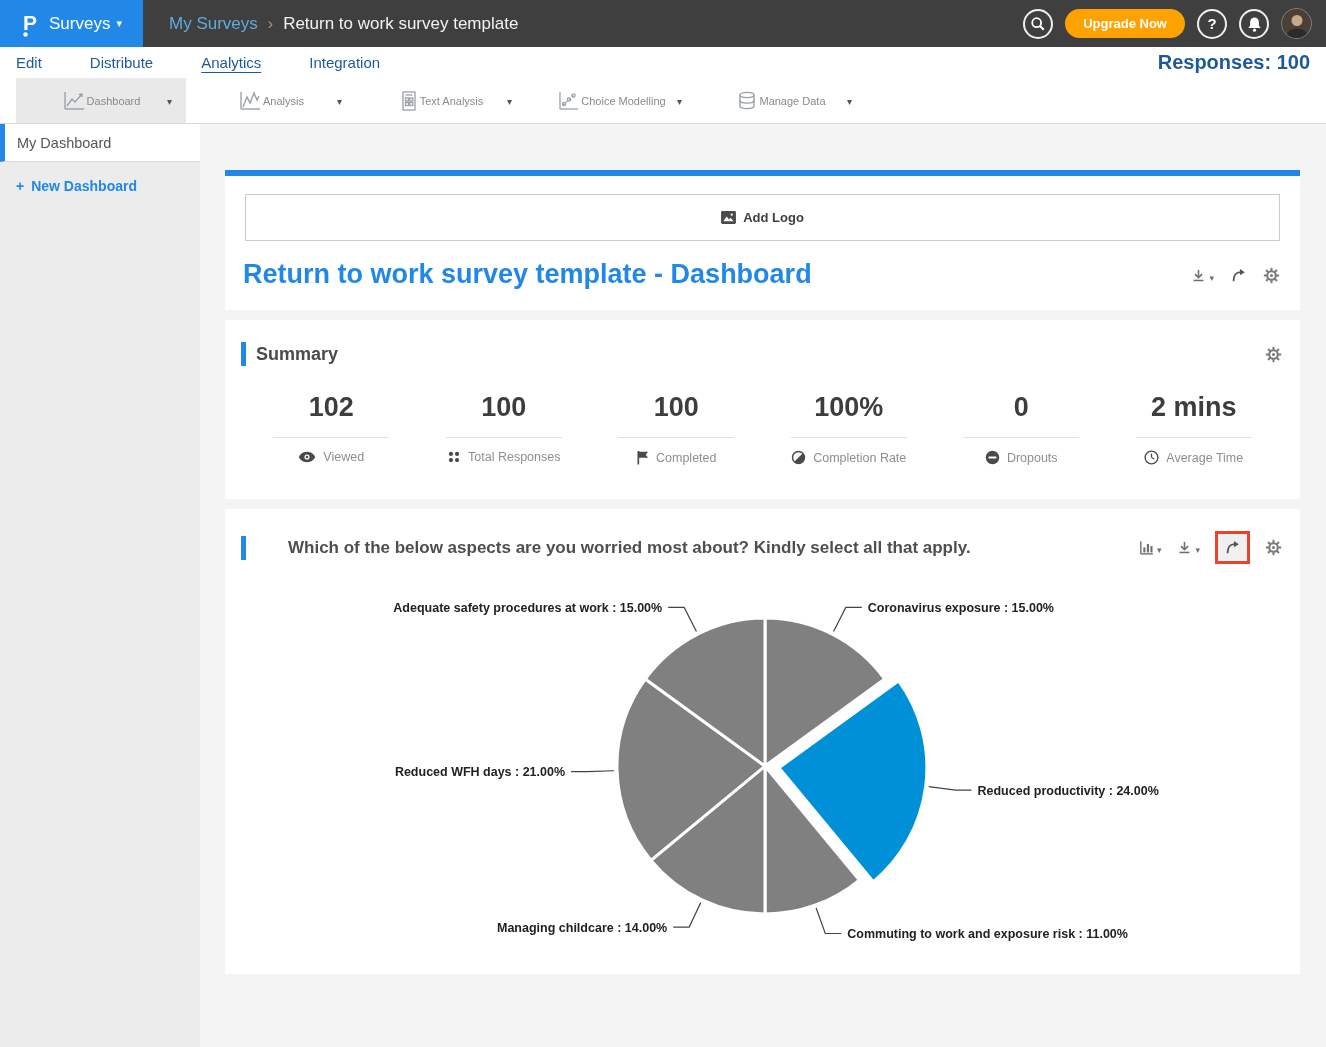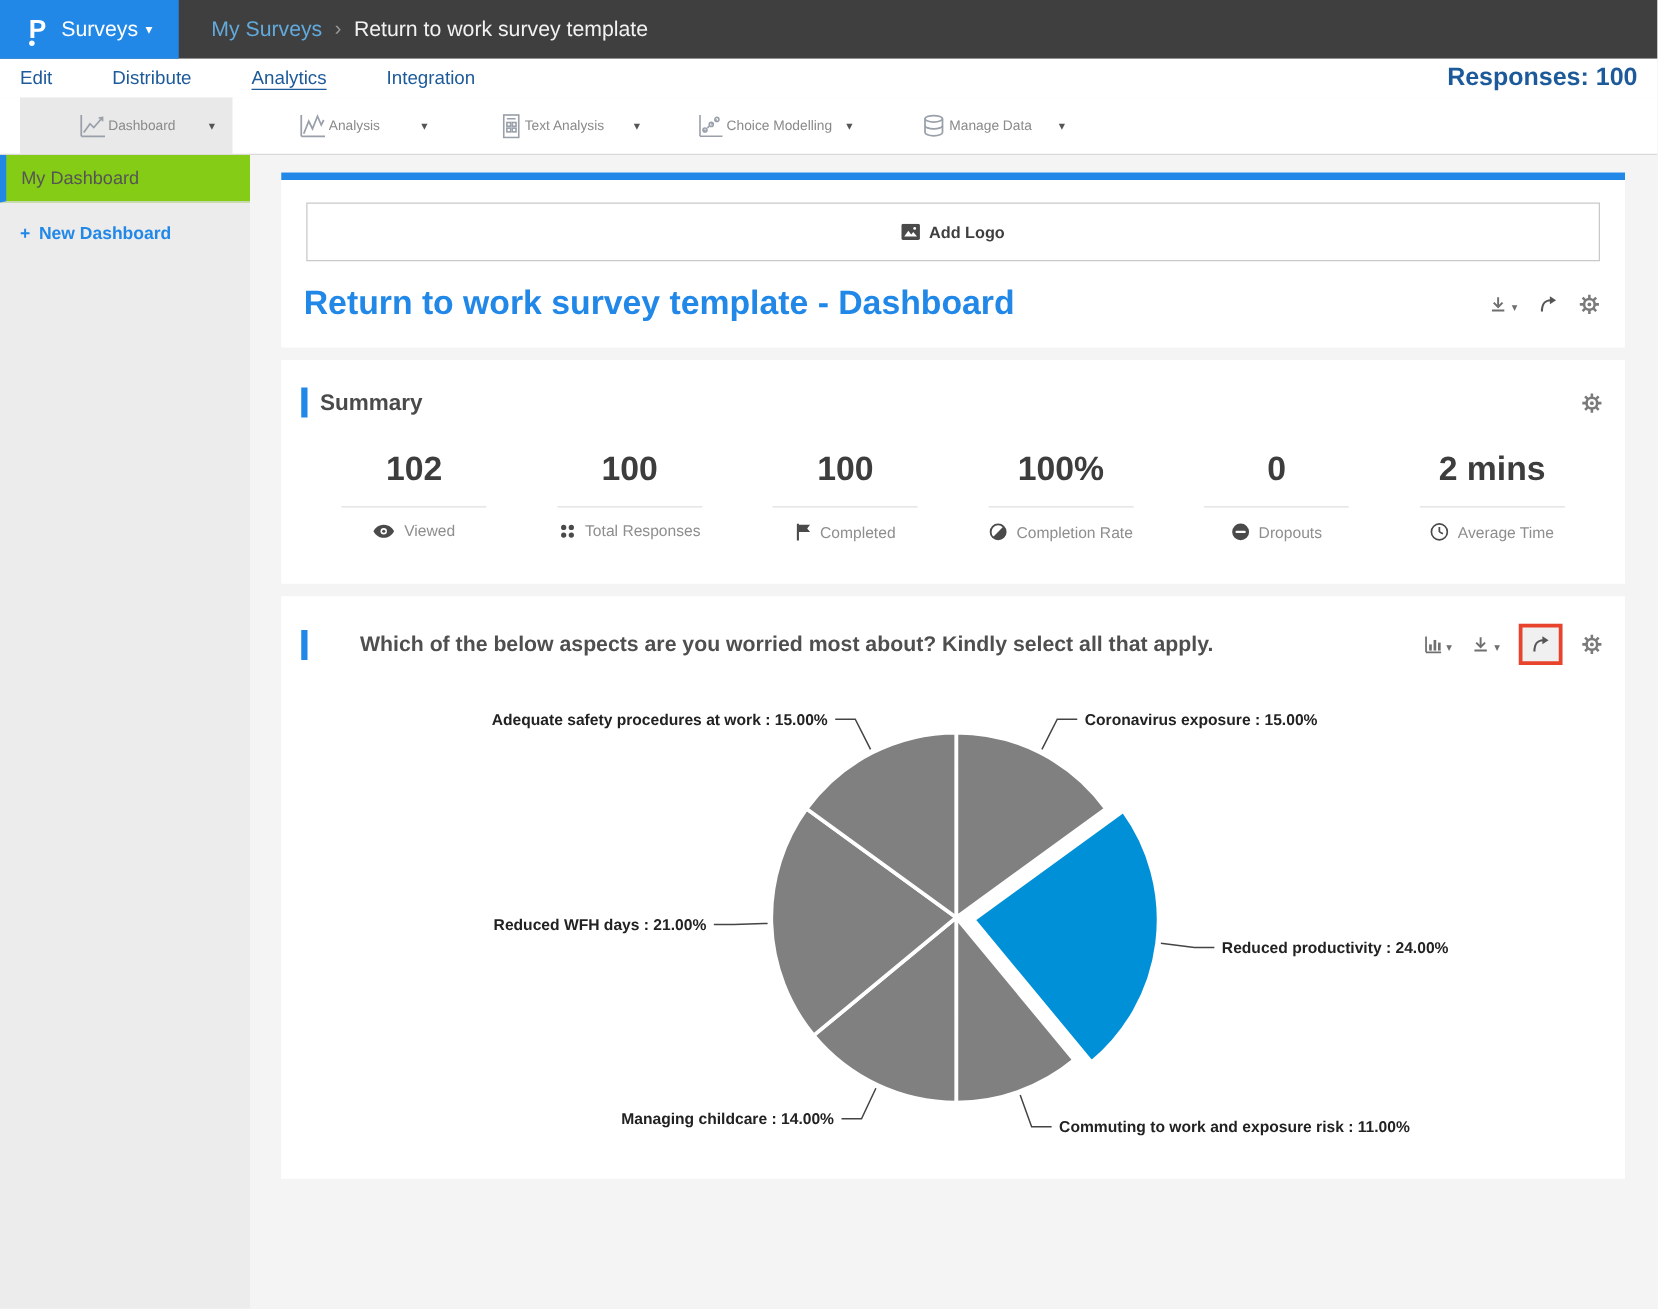--- a/index.html
+++ b/index.html
@@ -40,26 +40,26 @@
   .tool-tab { width:170px; display:flex; align-items:center; justify-content:center; cursor:pointer; position:relative; }
   .tool-tab.active { background:#e9e9e9; }
   .tool-center { display:flex; flex-direction:row; align-items:center; gap:1px; }
   .tool-label { font-size:11px; color:#8a8a8a; }
   .tool-caret { position:absolute; right:14px; top:50%; transform:translateY(-50%); font-size:10px; color:#555; }
   .tool-ic { height:20px; display:flex; align-items:flex-end; }
 
   
   .bodywrap { display:flex; height:923px; }
   .sidebar { width:200px; background:#ececec; flex:none; }
-  .side-item { height:38px; background:#84cc16; border-left:5px solid #2188e8; border-bottom:1px solid #dcdcdc;
+  .side-item { height:38px; background:#ffffff; border-left:5px solid #2188e8; border-bottom:1px solid #dcdcdc;
                display:flex; align-items:center; padding-left:12px; font-size:14.5px; color:#555; cursor:pointer; }
   .side-new { padding:16px 0 0 16px; color:#2188e8; font-size:14px; font-weight:bold; cursor:pointer;
               display:flex; gap:7px; align-items:center; }
   .content { flex:1; padding:14px 26px 0 25px; overflow:hidden; }
-  .card { background:#fff; }
+  .card { background:#fff;margin-top:32px; }
   .card + .card { margin-top:10px; }
 
   
   .card-title-block { padding-bottom:20px; }
   .blue-topbar { height:6px; background:#2188e8; }
   .addlogo-box { margin:18px 20px 0 20px; height:47px; border:1px solid #c9c9c9; display:flex;
                  align-items:center; justify-content:center; gap:7px; cursor:pointer;
                  font-size:13px; color:#3f3f3f; font-weight:bold; }
   .title-row { display:flex; align-items:flex-start; padding:18px 20px 0 18px; }
   .page-title { color:#2188e8; font-size:27px; font-weight:bold; }
@@ -143,20 +143,45 @@
         </svg>
       </span>
       <span class="product-name">Surveys</span>
       <span class="logo-caret">▾</span>
     </div>
     <div class="breadcrumb">
       <span class="crumb-link">My Surveys</span>
       <span class="crumb-sep">›</span>
       <span class="crumb-current">Return to work survey template</span>
     </div>
+    <div class="topbar-right">
+      <div class="circle-btn">
+        <svg width="16" height="16" viewBox="0 0 18 18">
+          <circle cx="7.5" cy="7.5" r="5" fill="none" stroke="#fff" stroke-width="2"></circle>
+          <line x1="11.2" y1="11.2" x2="15.5" y2="15.5" stroke="#fff" stroke-width="2.4"></line>
+        </svg>
+      </div>
+      <button class="upgrade-btn">Upgrade Now</button>
+      <div class="circle-btn">
+        <span>?</span>
+      </div>
+      <div class="circle-btn">
+        <svg width="15" height="16" viewBox="0 0 20 22">
+          <path d="M10 2 a6 6 0 0 1 6 6 v5 l2.5 3.5 H1.5 L4 13 V8 a6 6 0 0 1 6-6 Z" fill="#fff"></path>
+          <circle cx="10" cy="19.5" r="2.2" fill="#fff"></circle>
+        </svg>
+      </div>
+      <div class="avatar">
+        <svg width="30" height="30" viewBox="0 0 30 30">
+          <rect width="30" height="30" fill="#4a4038"></rect>
+          <circle cx="15" cy="11.5" r="5.5" fill="#caa98a"></circle>
+          <path d="M4 30 c0-7 5-10.5 11-10.5 s11 3.5 11 10.5 Z" fill="#2e2a27"></path>
+        </svg>
+      </div>
+    </div>
   </div>
 
   <div class="navrow">
     <span class="nav-link">Edit</span>
     <span class="nav-link">Distribute</span>
     <span class="nav-link active">Analytics</span>
     <span class="nav-link">Integration</span>
     <span class="responses">Responses: 100</span>
   </div>
 

